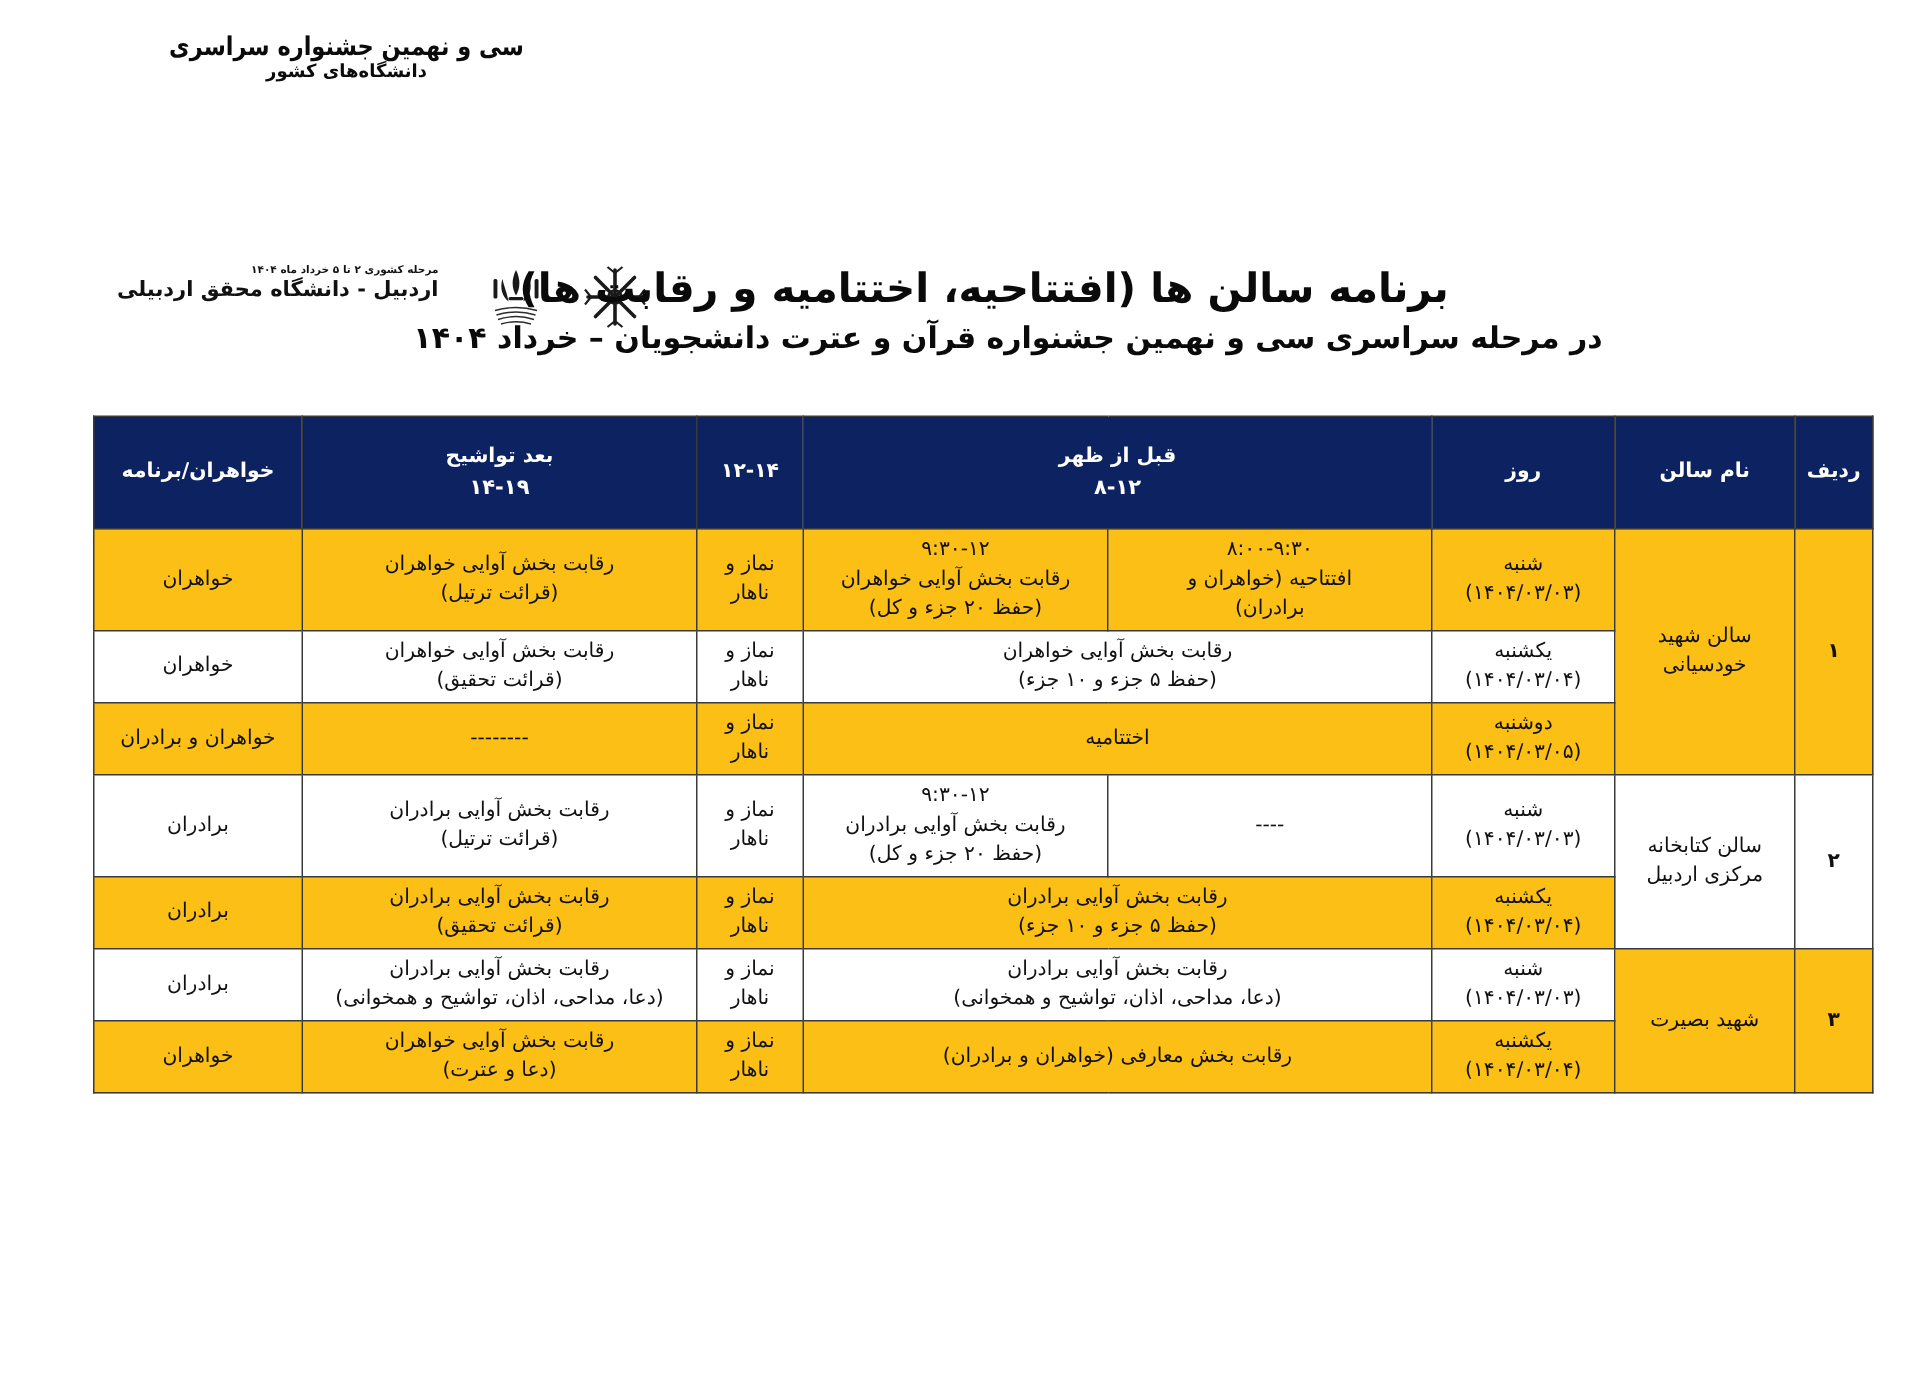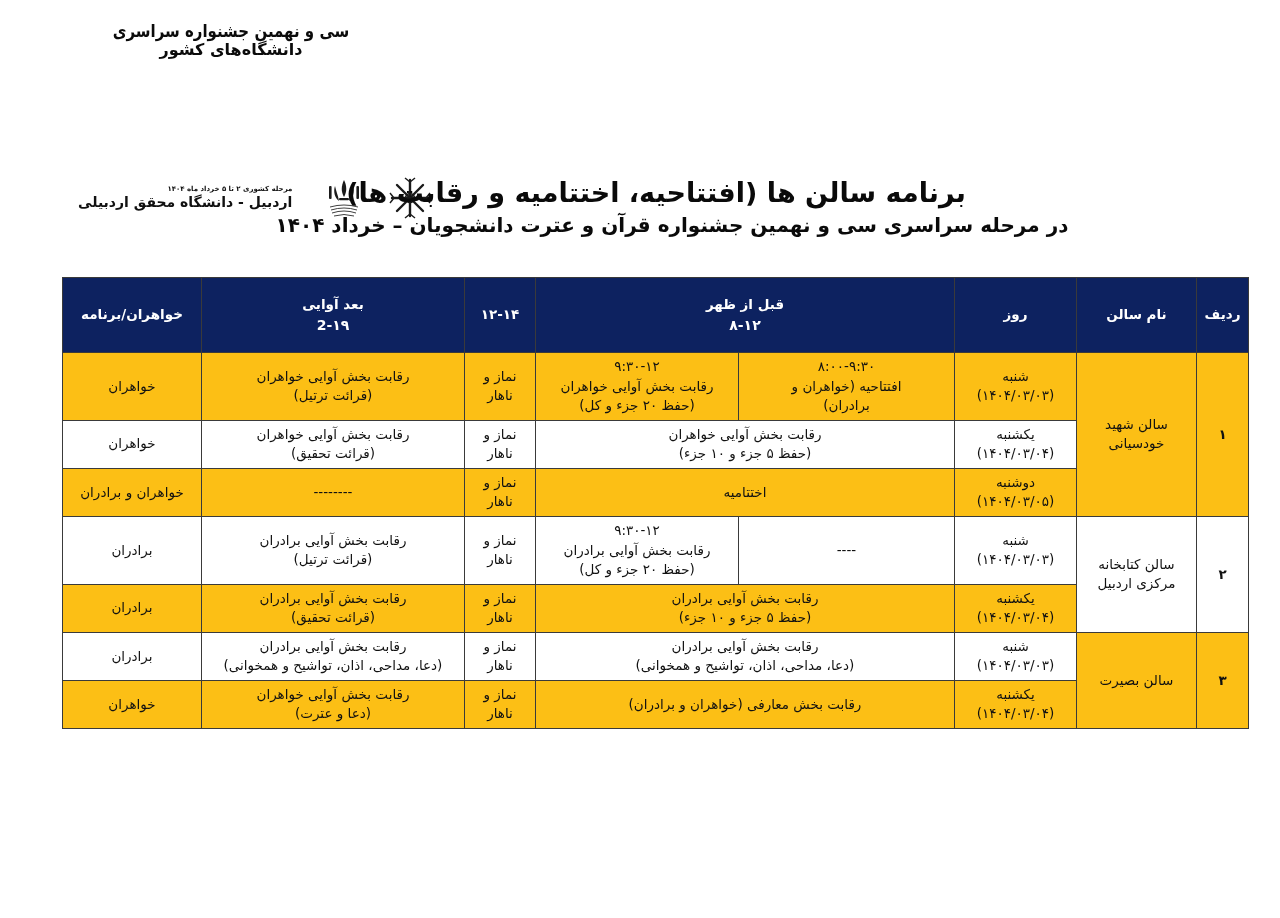--- a/index.html
+++ b/index.html
@@ -44,33 +44,32 @@
   }
   .logo-main {
     font-size: 44px;
     font-weight: 700;
     color: #050505;
     line-height: 1.05;
     letter-spacing: -1px;
     font-family: "DejaVu Serif", "Liberation Serif", serif;
   }
   .logo-line-bottom {
-    font-size: 16px;
+    font-size: 12px;
     font-weight: 600;
     color: #0b0b0b;
     margin-top: -2px;
     letter-spacing: 0.5px;
   }
 
   .emblem-row {
     position: absolute;
     top: 176px;
     left: 62px;
     display: flex;
-    align-items: center;
     gap: 24px;
     direction: rtl;
   }
   .emblem {
     width: 44px;
     height: 44px;
     position: relative;
     flex: 0 0 auto;
   }
   .emblem-star svg, .emblem-flag svg { display:block; }
@@ -254,22 +253,22 @@
         <tr>
           <th>ردیف</th>
           <th>نام سالن</th>
           <th>روز</th>
           <th colspan="2">
             <span class="hline1">قبل از ظهر</span>
             <span class="hline2">۸-۱۲</span>
           </th>
           <th>۱۲-۱۴</th>
           <th>
-            <span class="hline1">بعد آوایی</span>
-            <span class="hline2">2-۱۹</span>
+            <span class="hline1">بعد تواشیح</span>
+            <span class="hline2">۱۴-۱۹</span>
           </th>
           <th>خواهران/برنامه</th>
         </tr>
       </thead>
       <tbody>
 
         <tr>
           <td class="idx amber" rowspan="3">۱</td>
           <td class="hall amber" rowspan="3">سالن شهید خودسیانی</td>
           <td class="day amber">
@@ -376,21 +375,21 @@
           </td>
           <td class="slot amber">
             <span class="cell-line">رقابت بخش آوایی برادران</span>
             <span class="cell-line">(قرائت تحقیق)</span>
           </td>
           <td class="gender amber">برادران</td>
         </tr>
 
         <tr>
           <td class="idx amber" rowspan="2">۳</td>
-          <td class="hall amber" rowspan="2">سالن بصیرت</td>
+          <td class="hall amber" rowspan="2">شهید بصیرت</td>
           <td class="day white">
             <span class="cell-line">شنبه</span>
             <span class="cell-line">(۱۴۰۴/۰۳/۰۳)</span>
           </td>
           <td class="slot white" colspan="2">
             <span class="cell-line">رقابت بخش آوایی برادران</span>
             <span class="cell-line">(دعا، مداحی، اذان، تواشیح و همخوانی)</span>
           </td>
           <td class="meal white">
             <span class="cell-line">نماز و</span>

